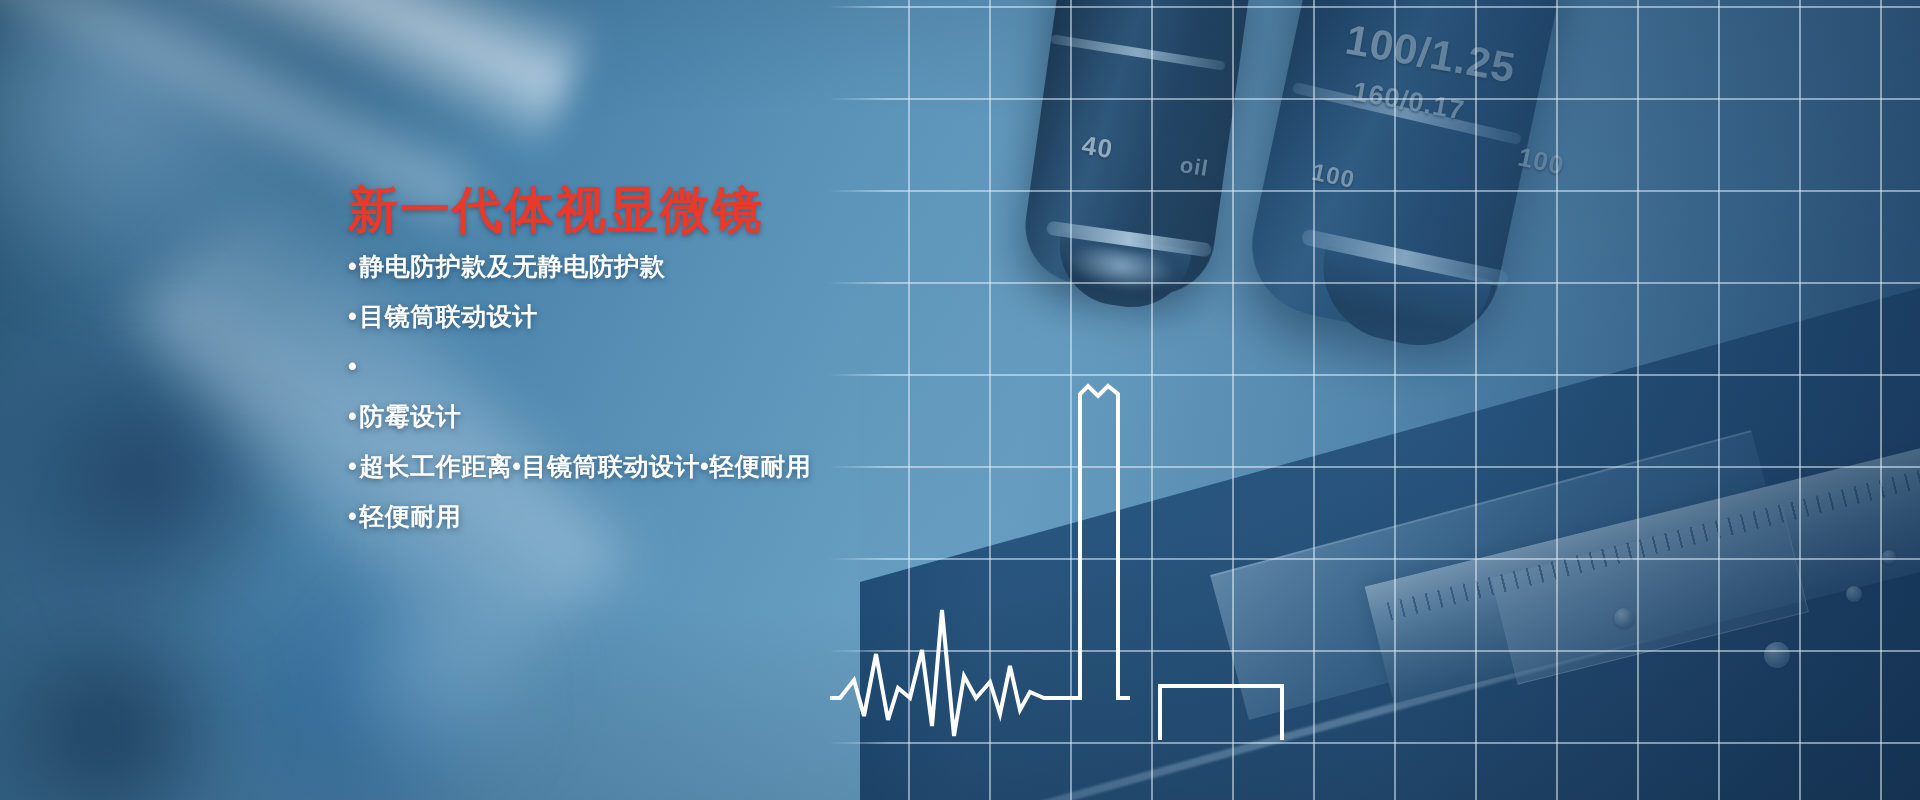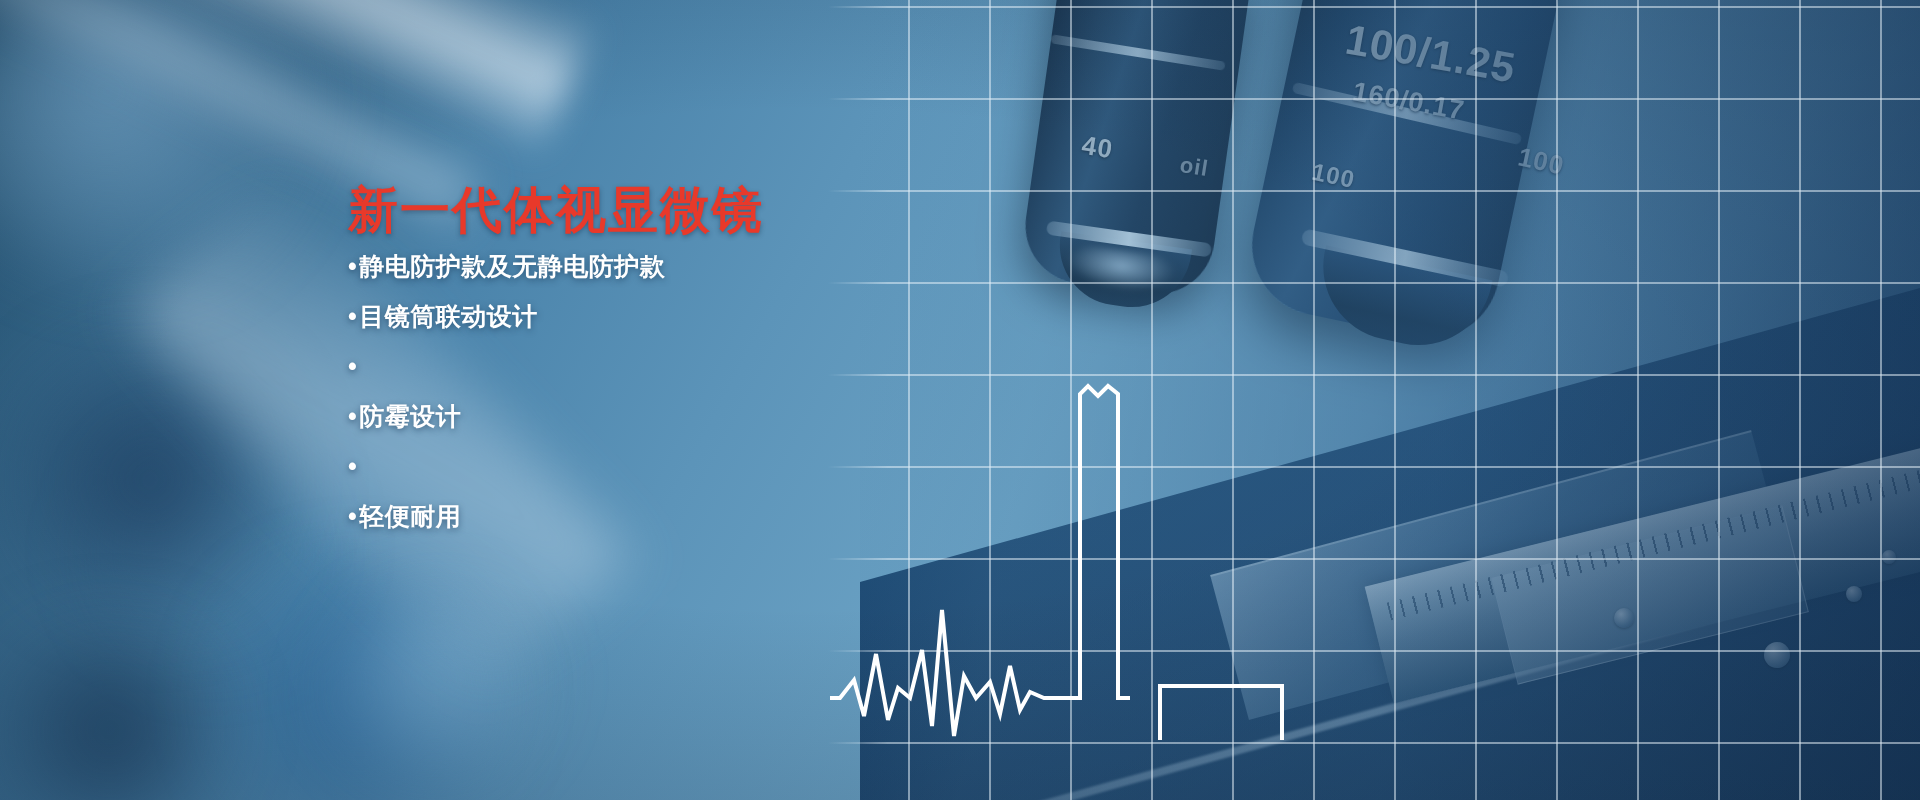--- a/index.html
+++ b/index.html
@@ -297,20 +297,21 @@
       </li>
       <li>
         <span class="dot">•</span>
       </li>
       <li>
         <span class="dot">•</span>
         <span class="txt">防霉设计</span>
       </li>
       <li>
         <span class="dot">•</span>
+        <span class="txt">超长工作距离•目镜筒联动设计•轻便耐用</span>
       </li>
       <li>
         <span class="dot">•</span>
         <span class="txt">轻便耐用</span>
       </li>
     </ul>
   </div>
 
 </div>
 

